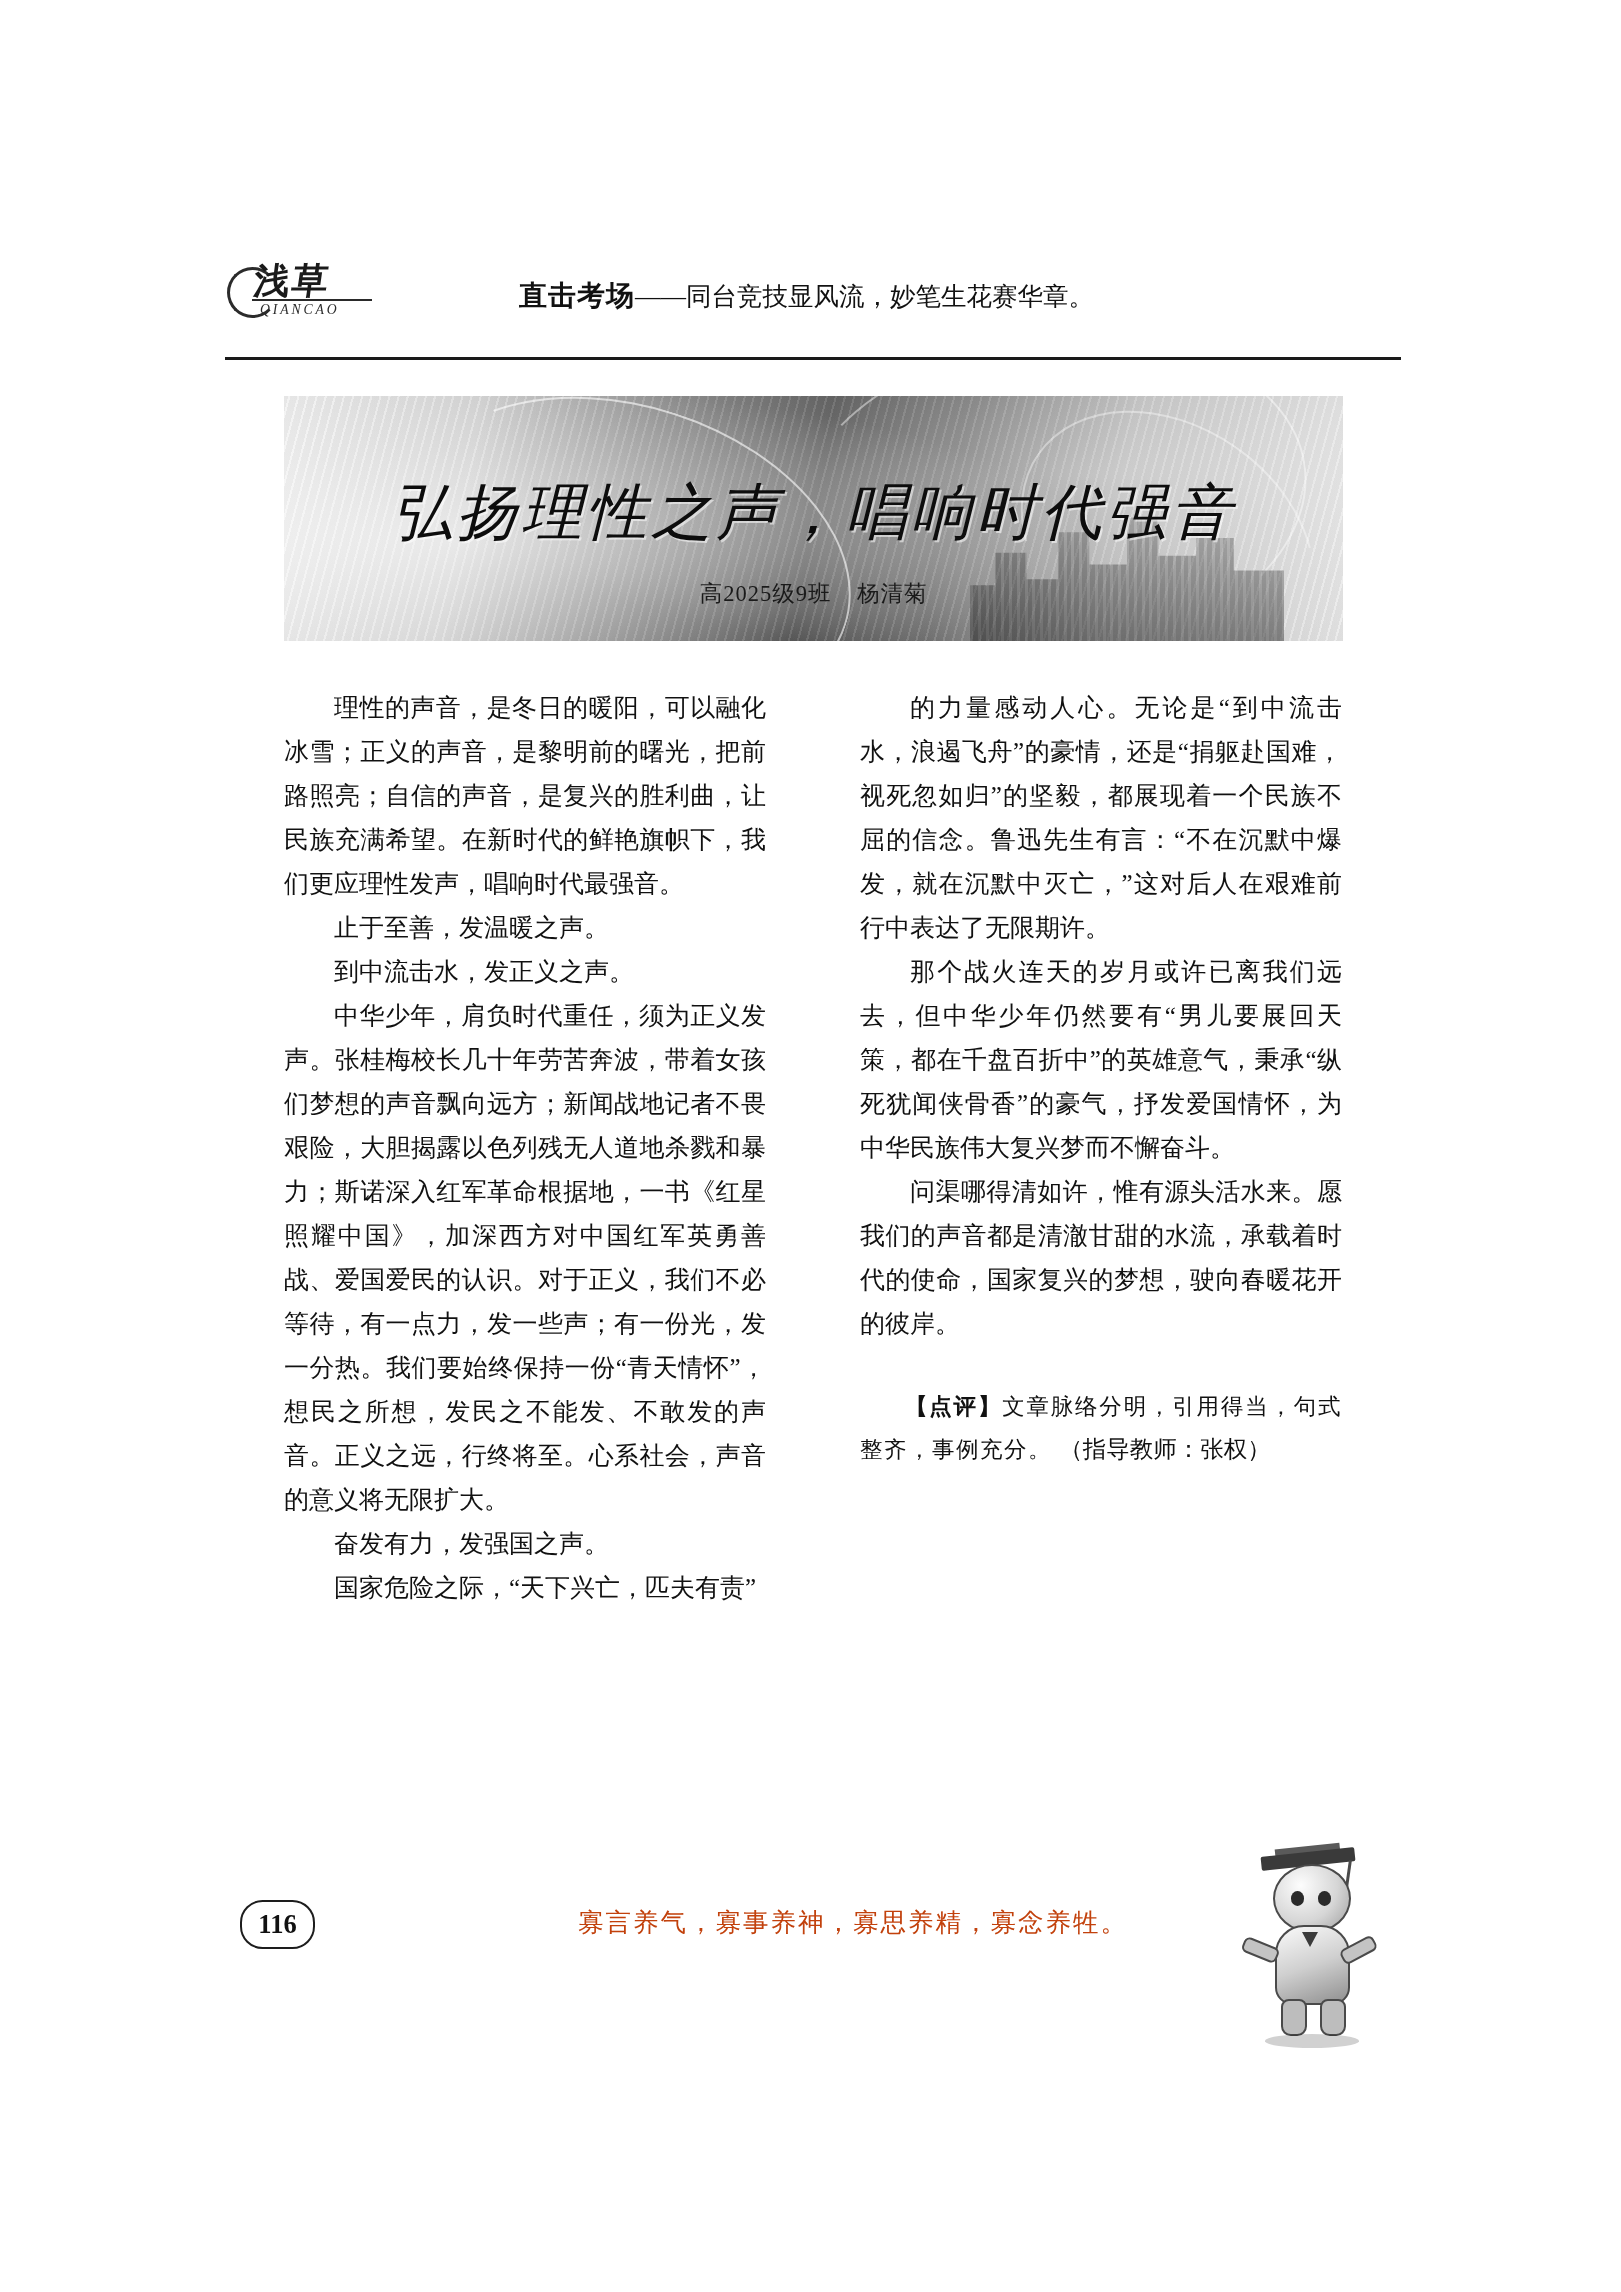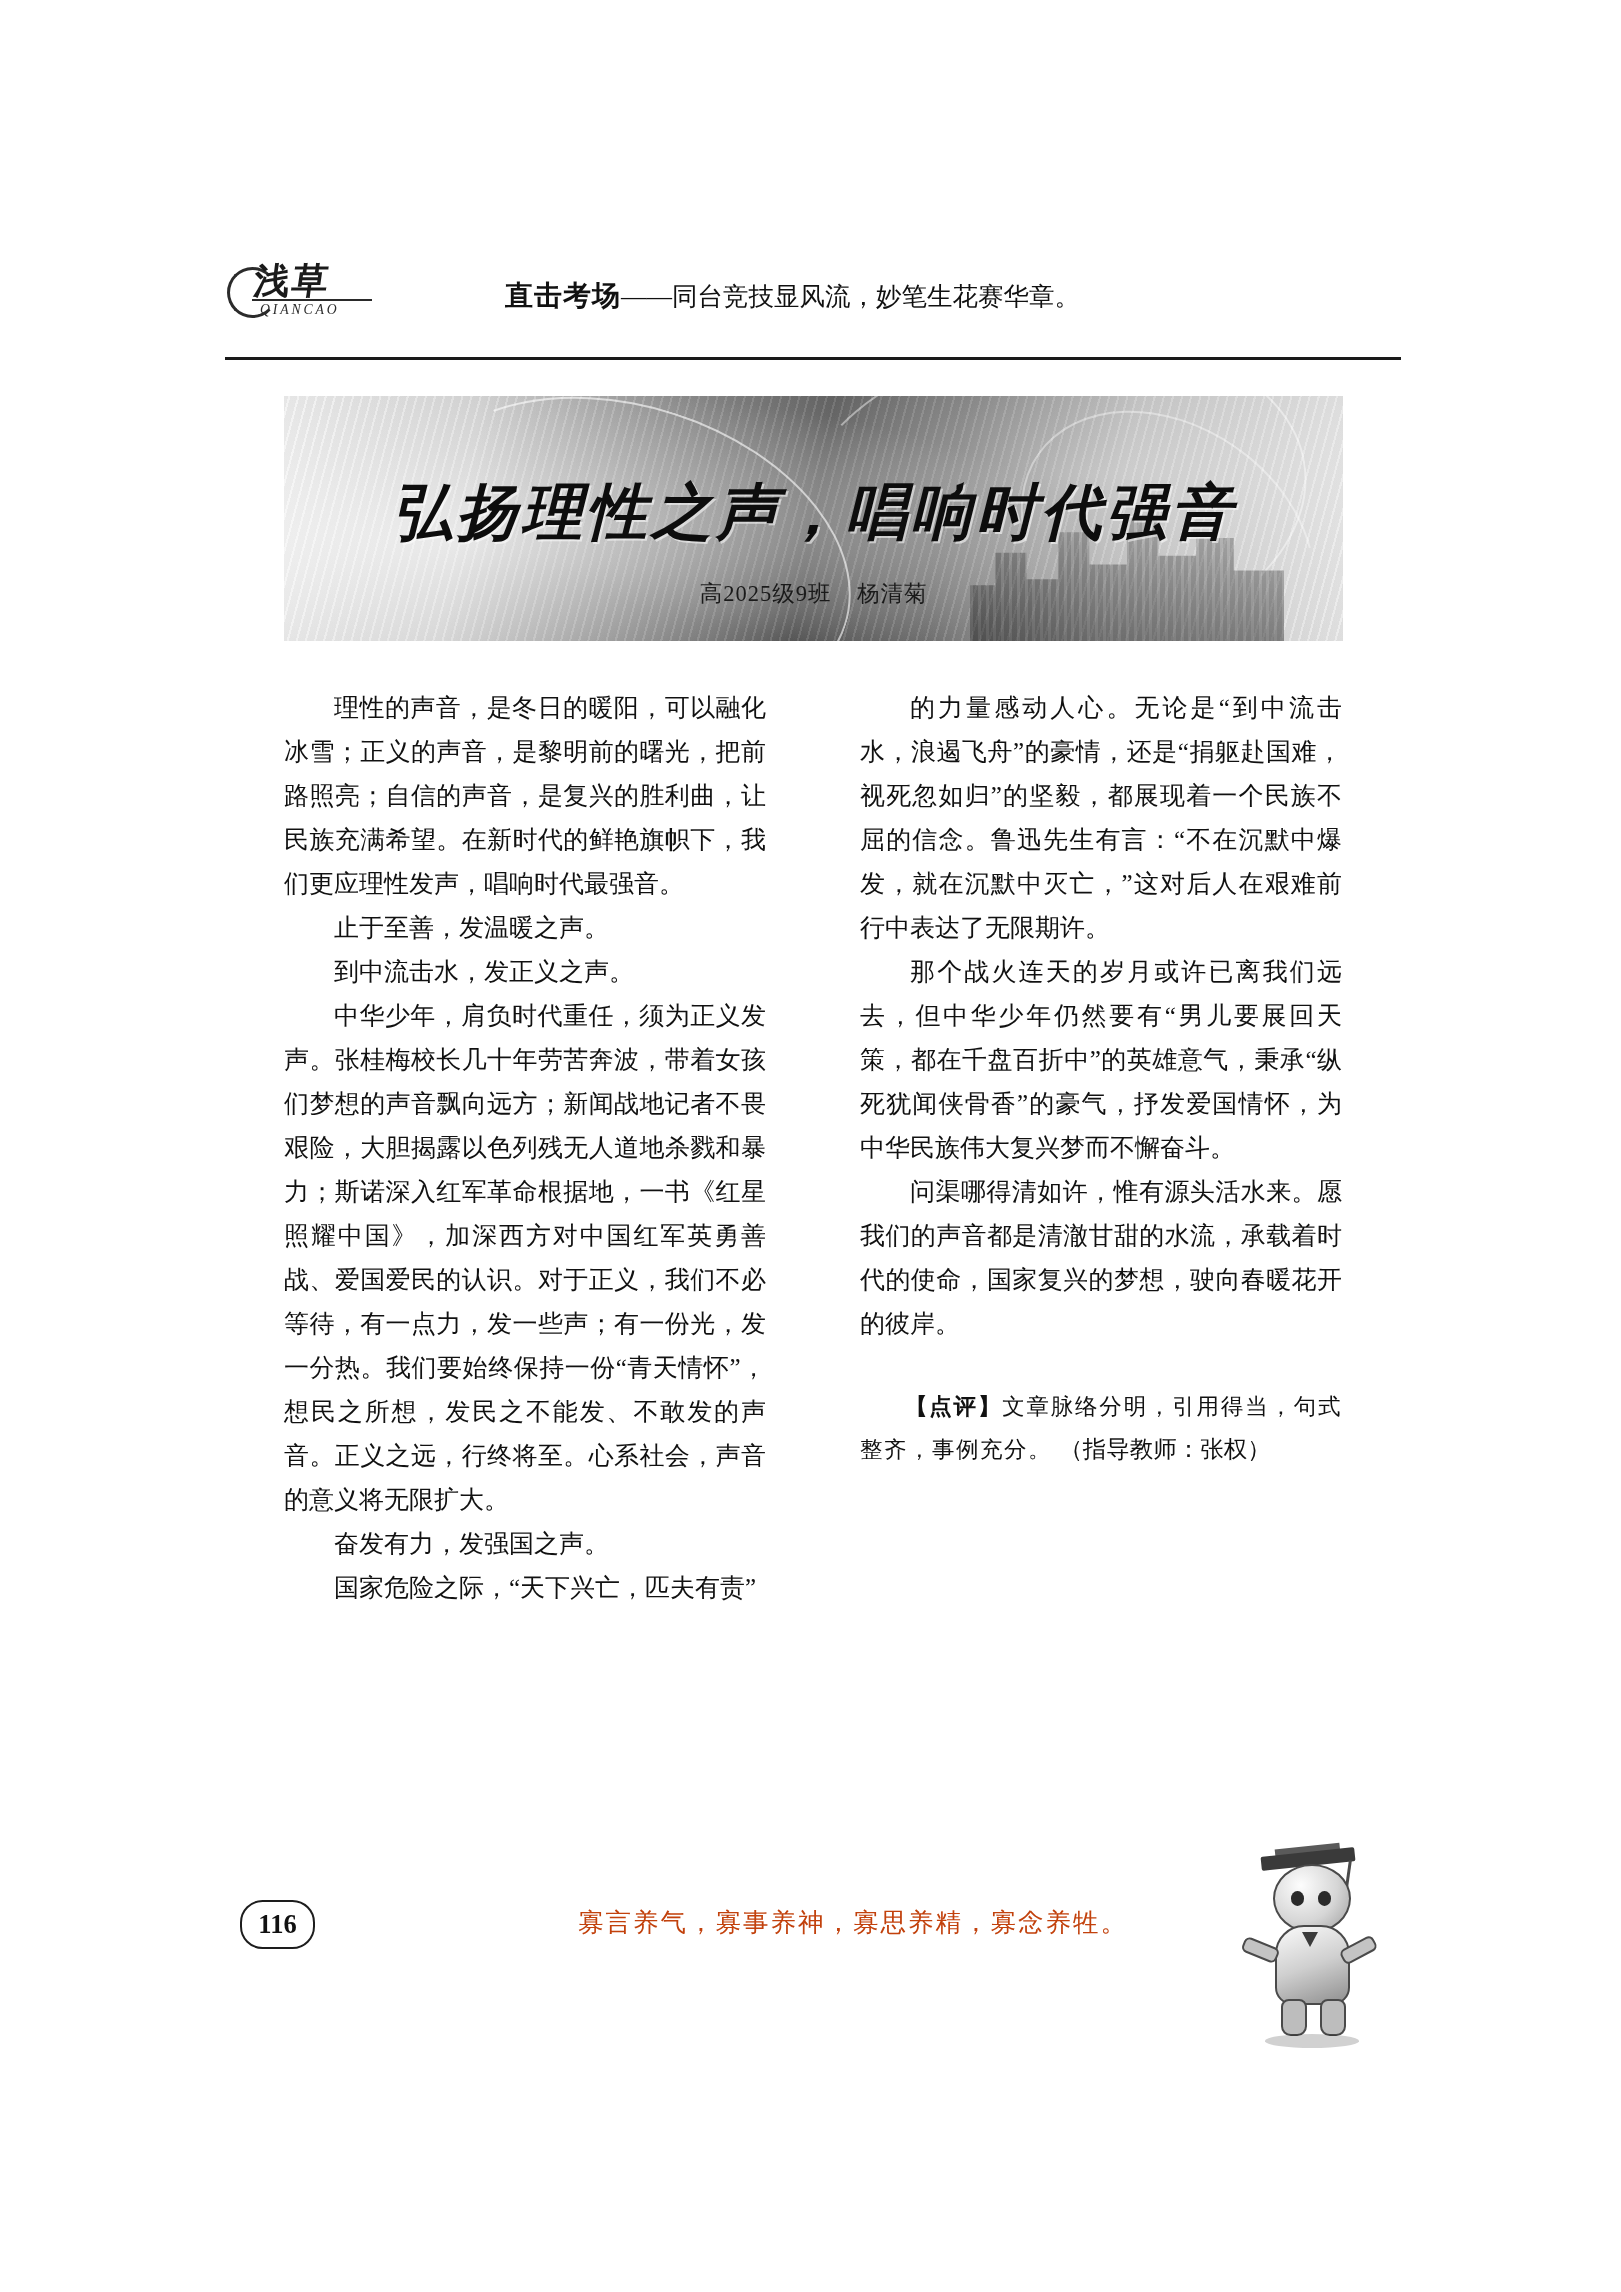--- a/index.html
+++ b/index.html
@@ -71,21 +71,21 @@
   .logo-underline {
     position: absolute;
     left: 27.4px;
     top: 46px;
     width: 120px;
     height: 2px;
     background: #2a2a2a;
   }
   .header-title {
     position: absolute;
-    left: 280px;
+    left: 294px;
     top: 13.7px;
     font-size: 28px;
     font-weight: bold;
     letter-spacing: 1px;
     color: #111;
     white-space: nowrap;
   }
   .header-sub {
     font-weight: normal;
     font-size: 25.5px;
@@ -145,21 +145,21 @@
     opacity: 0.75;
   }
   .banner-title {
     position: absolute;
     left: 0;
     top: 76px;
     width: 1059px;
     text-align: center;
     font-family: "Liberation Serif", "DejaVu Serif", serif;
     font-size: 61px;
-    font-weight: bold;
+    font-weight: normal;
     color: #0d0d0d;
     letter-spacing: 3.9px;
     text-shadow: 2px 2px 0 rgba(255,255,255,0.55);
     font-style: italic;
   }
   .banner-author {
     position: absolute;
     left: 0;
     top: 182px;
     width: 1059px;

